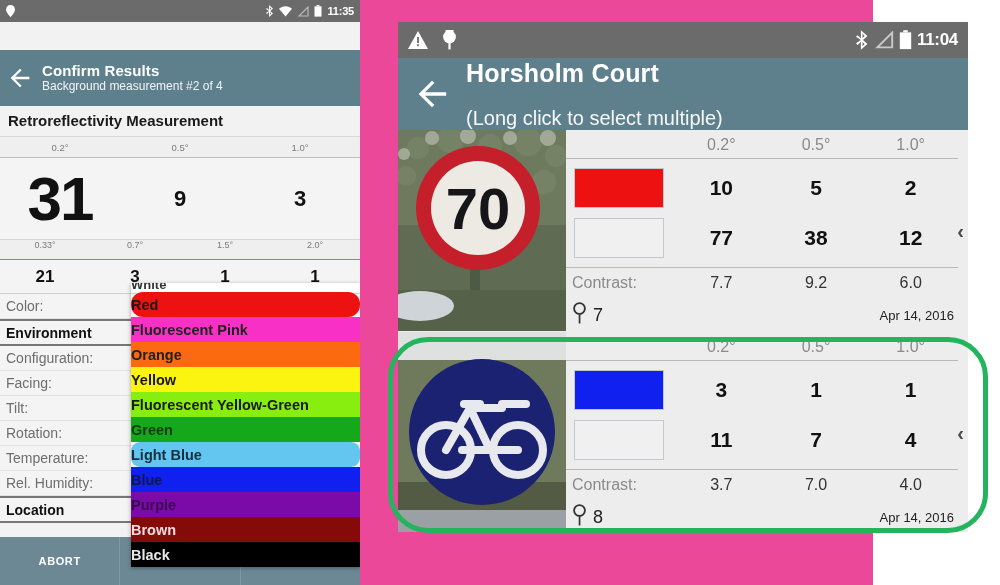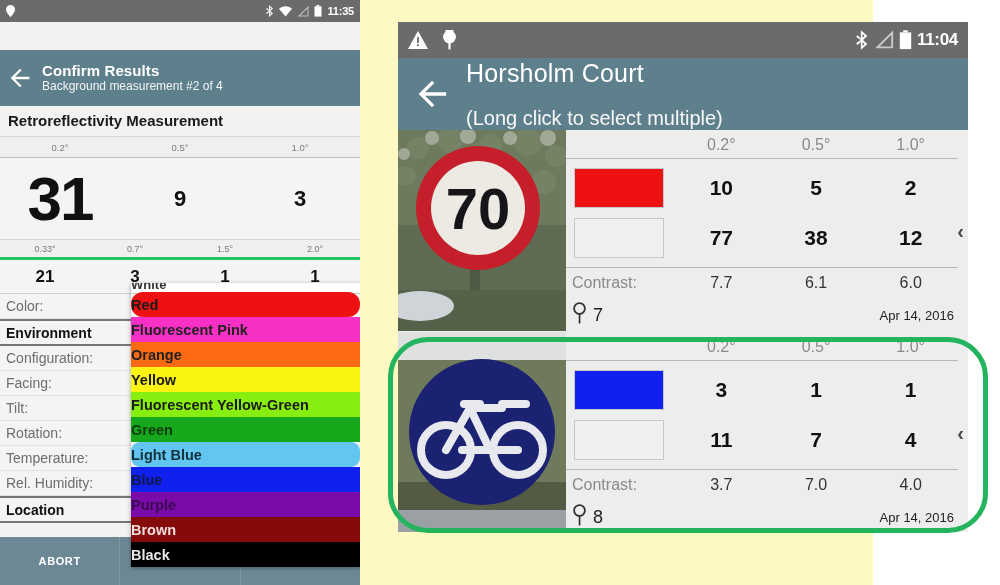--- a/index.html
+++ b/index.html
@@ -2,21 +2,21 @@
 <html><head>
 <meta charset="utf-8">
 <style>
   * { box-sizing: border-box; margin: 0; padding: 0; }
   html, body {
     width: 1000px; height: 585px;
     background: #ffffff;
     font-family: "Liberation Sans", sans-serif;
     overflow: hidden;
   }
-  #root { position: relative; width: 873px; height: 585px; background: #fef9c3; }
+  #root { position: relative; width: 873px; height: 585px; background: #ec4899; }
 
   
   #left-panel {
     position: absolute; left: 0; top: 0; width: 360px; height: 585px;
     background: #f2f2f2; overflow: hidden;
   }
   .statusbar {
     height: 22px; background: #6b6b6b; display: flex; align-items: center;
     padding: 0 6px; color: #ffffff;
   }
@@ -45,22 +45,22 @@
   .hdr-row .c { flex: 1; text-align: center; font-size: 9.5px; color: #7b7b7b; }
   .big-row {
     display: flex; align-items: center; height: 82px;
     background: #f4f4f4; border-bottom: 1px solid #d6d6d6;
   }
   .big-row .c { flex: 1; text-align: center; color: #111; }
   .big-row .c.primary { font-size: 62px; font-weight: bold; line-height: 1;
      letter-spacing: -2px; }
   .big-row .c.sec { font-size: 22px; font-weight: bold; }
   .hdr-row2 {
-    display: flex; background: #efefef; border-bottom: 3px solid #22c55e;
-    height: 20px; align-items: center;
+    display: flex; background: #efefef; border-bottom: 1px solid #22c55e;
+    height: 20px; 
   }
   .hdr-row2 .c { flex: 1; text-align: center; font-size: 9px; color: #7b7b7b; }
   .val-row {
     display: flex; align-items: center; height: 34px; background: #f4f4f4;
     border-bottom: 1px solid #d0d0d0;
   }
   .val-row .c { flex: 1; text-align: center; font-size: 17px; font-weight: bold; color: #111; }
 
   .field-list { background: #f4f4f4; }
   .field-row {
@@ -99,21 +99,21 @@
   .statusbar-r {
     height: 36px; background: #6b6b6b; display: flex; align-items: center;
     padding: 0 10px; color: #ffffff;
   }
   .sb-time-r { font-size: 17px; font-weight: bold; letter-spacing: -.3px; }
   .appbar-r {
     background: #5e7f8c; color: #fff; height: 72px; display: flex;
     align-items: center; padding: 0 10px 0 14px;
   }
   .backarrow-r { width: 40px; height: 40px; flex: 0 0 40px; margin-right: 14px; }
-  .appbar-title-r { font-size: 25px; font-weight: normal; letter-spacing: .2px; }
+  .appbar-title-r { font-size: 25px; font-weight: bold; letter-spacing: .2px; }
   .appbar-sub-r { font-size: 20px; opacity: .95; margin-top: 19px; }
 
   .card { display: flex; background: #ededed; height: 201px; position: relative; }
   .card + .card { margin-top: 1px; }
   .thumb { width: 168px; flex: 0 0 168px; position: relative; overflow: hidden; }
   .card-body { flex: 1; position: relative; padding: 0 10px 0 0; }
 
   .ang-hdr { display: flex; padding-top: 6px; height: 28px; }
   .ang-hdr .sp { width: 108px; flex: 0 0 108px; }
   .ang-hdr .c { flex: 1; text-align: center; font-size: 16px; color: #8a8a8a; }
@@ -403,21 +403,21 @@
                   <div class="swatch" style="background:#f0f0f0"></div>
                 </div>
                 <div class="c">77</div>
                 <div class="c">38</div>
                 <div class="c">12</div>
               </div>
             </div>
             <div class="contrast-row">
               <div class="lbl">Contrast:</div>
               <div class="c">7.7</div>
-              <div class="c">6.1</div>
+              <div class="c">9.2</div>
               <div class="c">6.0</div>
             </div>
             <div class="foot-row">
               <div class="foot-left">
                 <span><svg width="15" height="22" viewBox="0 0 15 22">
                     <circle cx="7.5" cy="6.5" r="5.4" fill="none" stroke="#333" stroke-width="1.8"></circle>
                     <rect x="6.7" y="11" width="1.7" height="10.5" fill="#333"></rect>
                   </svg></span>
                 <span>7</span>
               </div>

